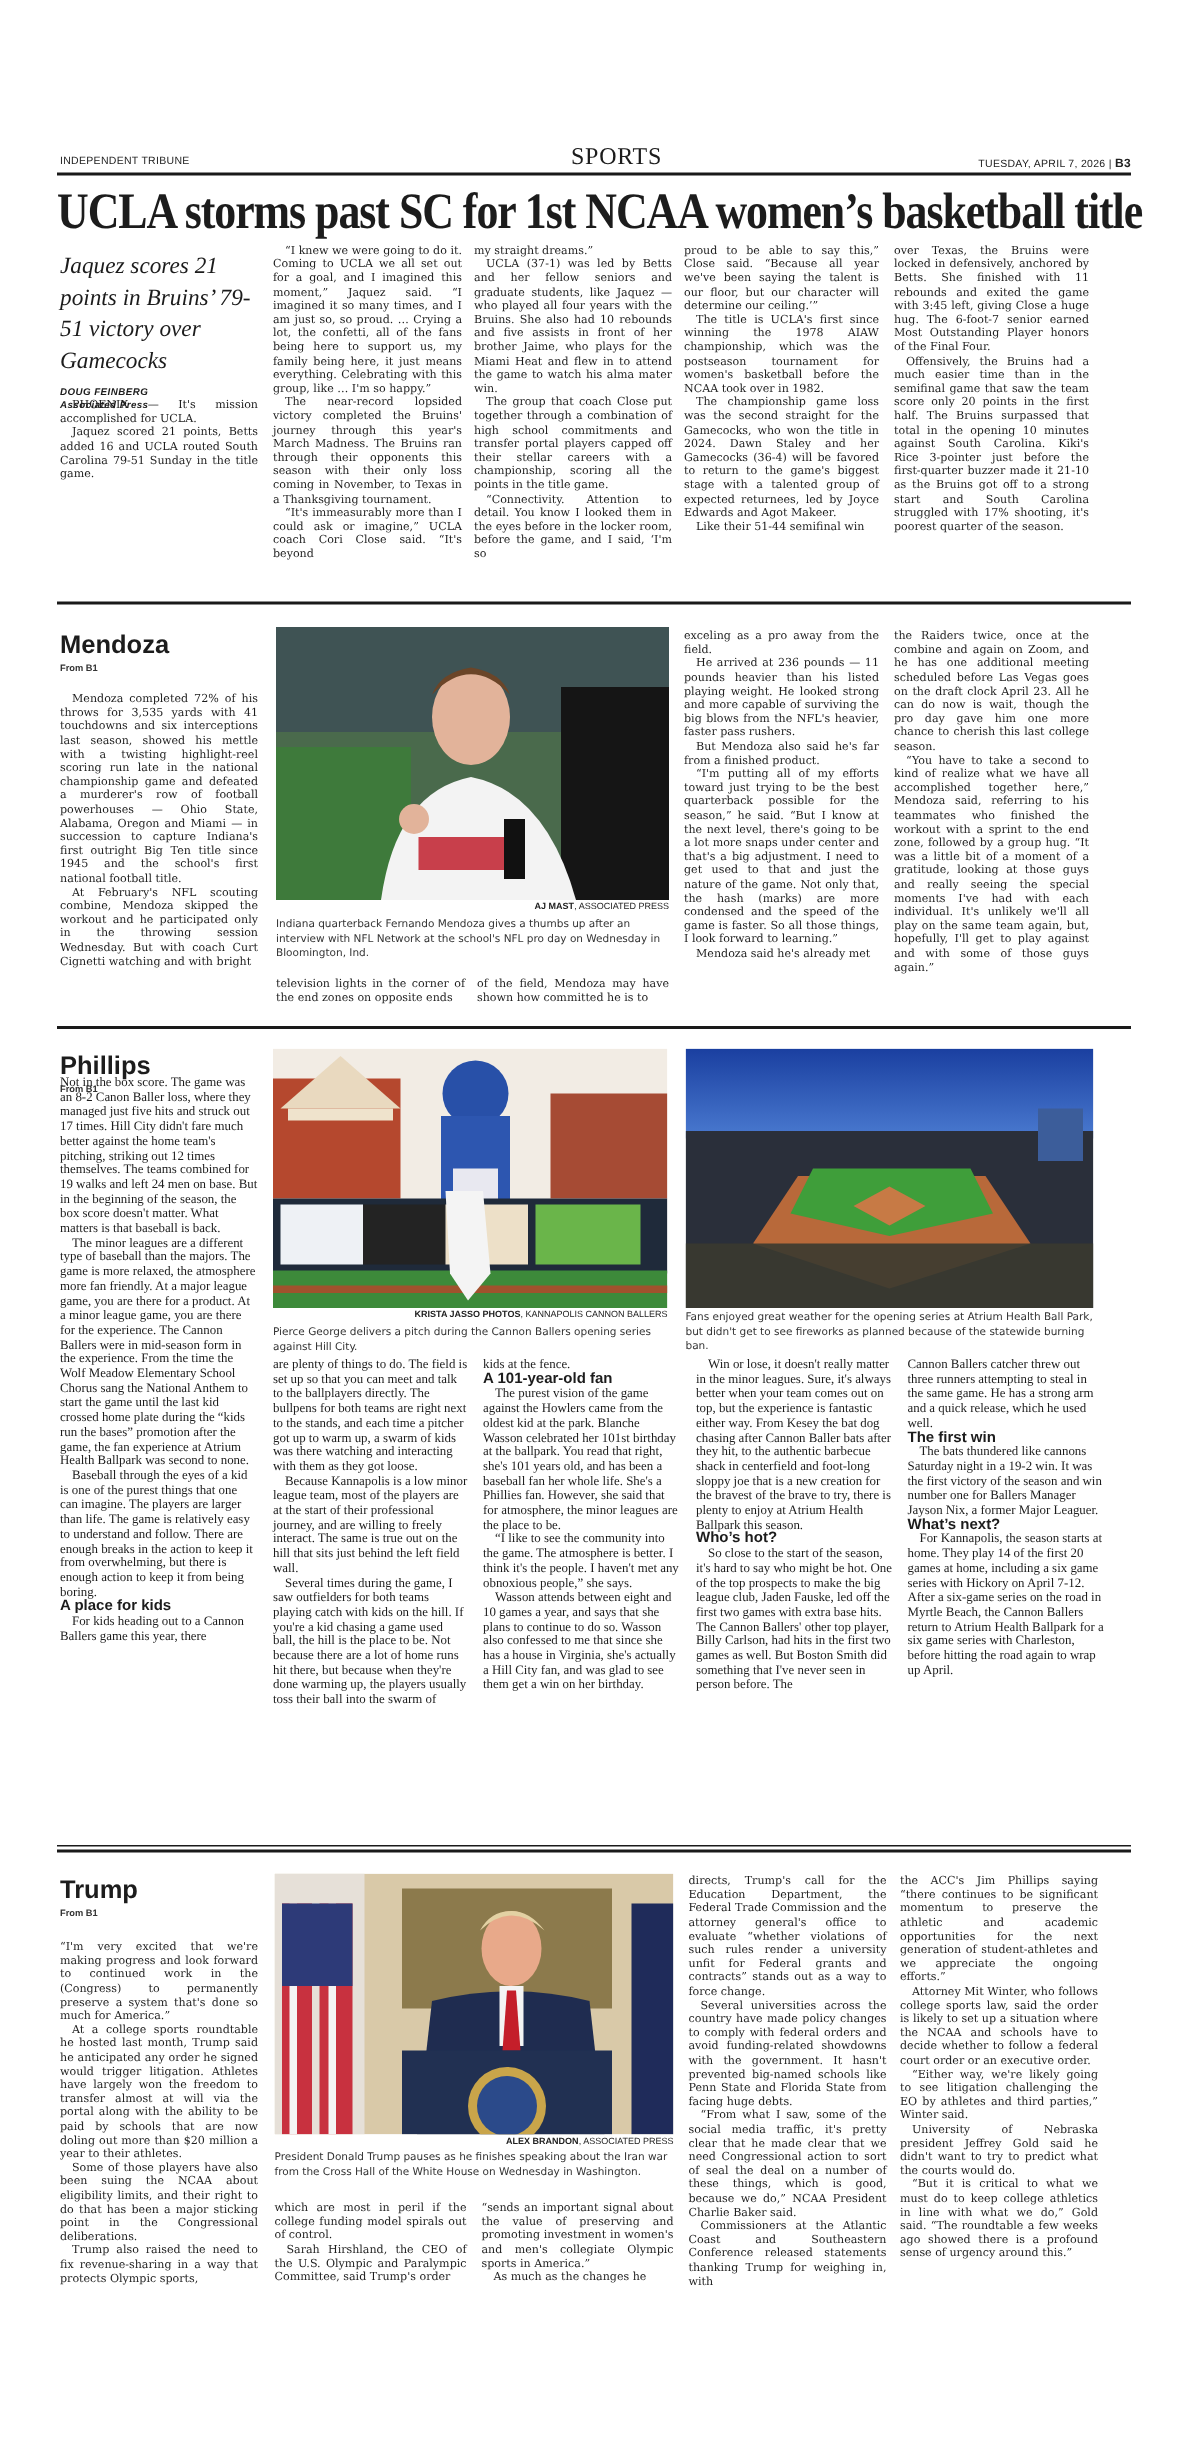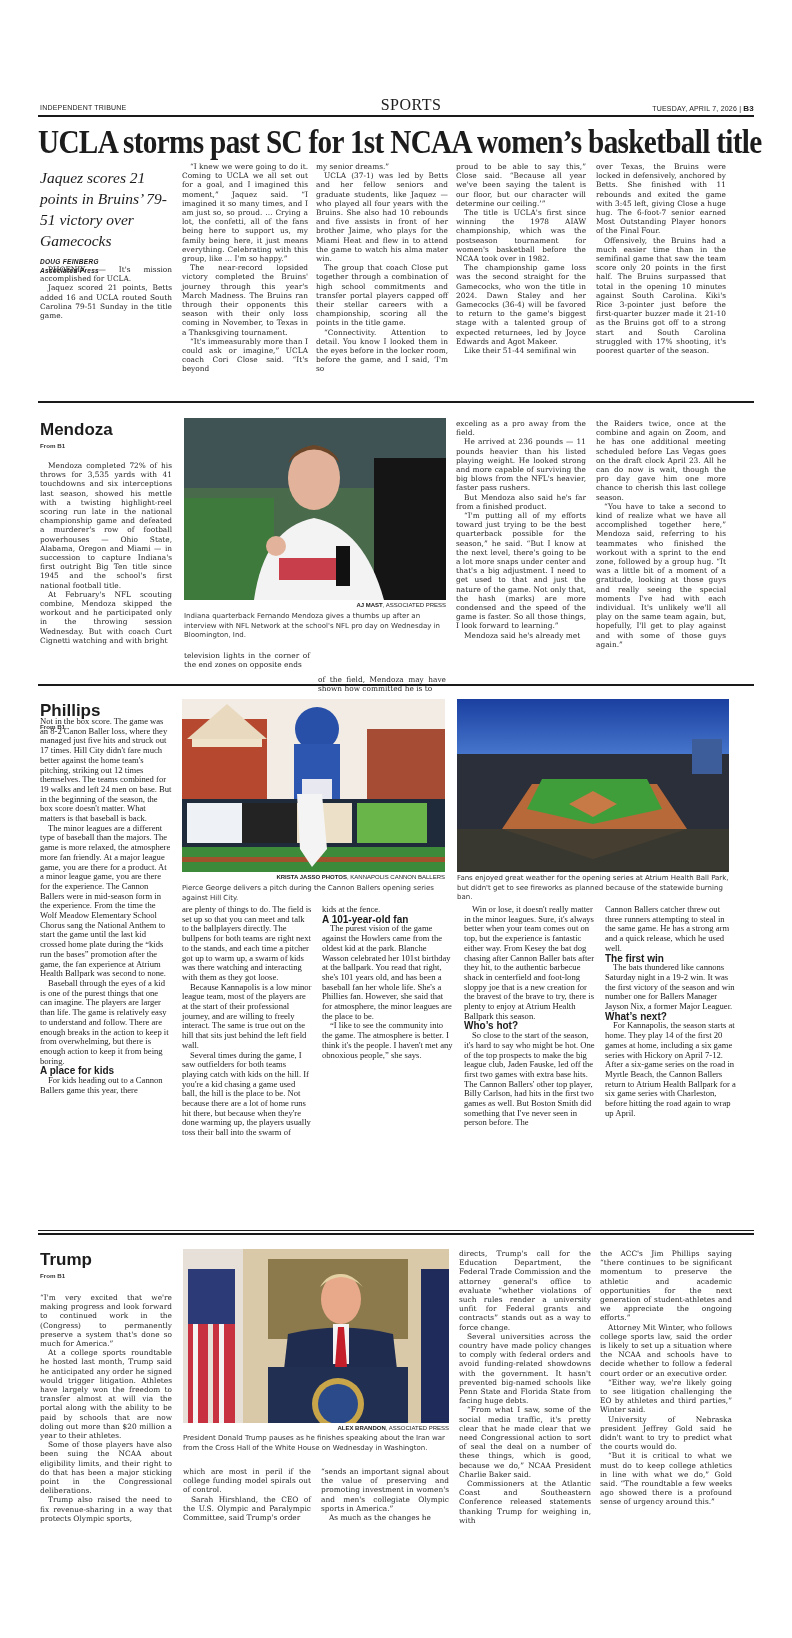--- a/index.html
+++ b/index.html
@@ -51,21 +51,21 @@
 <div class="col" style="left:40px;top:265px;width:132px;">
   <p>PHOENIX — It's mission accomplished for UCLA.</p>
   <p>Jaquez scored 21 points, Betts added 16 and UCLA routed South Carolina 79-51 Sunday in the title game.</p>
 </div>
 <div class="col" style="left:182px;top:162px;width:126px;">
   <p>“I knew we were going to do it. Coming to UCLA we all set out for a goal, and I imagined this moment,” Jaquez said. “I imagined it so many times, and I am just so, so proud. … Crying a lot, the confetti, all of the fans being here to support us, my family being here, it just means everything. Celebrating with this group, like … I'm so happy.”</p>
   <p>The near-record lopsided victory completed the Bruins' journey through this year's March Madness. The Bruins ran through their opponents this season with their only loss coming in November, to Texas in a Thanksgiving tournament.</p>
   <p>“It's immeasurably more than I could ask or imagine,” UCLA coach Cori Close said. “It's beyond</p>
 </div>
 <div class="col" style="left:316px;top:162px;width:132px;">
-  <p class="noind">my senior dreams.”</p>
+  <p class="noind">my straight dreams.”</p>
   <p>UCLA (37-1) was led by Betts and her fellow seniors and graduate students, like Jaquez — who played all four years with the Bruins. She also had 10 rebounds and five assists in front of her brother Jaime, who plays for the Miami Heat and flew in to attend the game to watch his alma mater win.</p>
   <p>The group that coach Close put together through a combination of high school commitments and transfer portal players capped off their stellar careers with a championship, scoring all the points in the title game.</p>
   <p>“Connectivity. Attention to detail. You know I looked them in the eyes before in the locker room, before the game, and I said, ‘I'm so</p>
 </div>
 <div class="col" style="left:456px;top:162px;width:130px;">
   <p class="noind">proud to be able to say this,” Close said. “Because all year we've been saying the talent is our floor, but our character will determine our ceiling.’”</p>
   <p>The title is UCLA's first since winning the 1978 AIAW championship, which was the postseason tournament for women's basketball before the NCAA took over in 1982.</p>
   <p>The championship game loss was the second straight for the Gamecocks, who won the title in 2024. Dawn Staley and her Gamecocks (36-4) will be favored to return to the game's biggest stage with a talented group of expected returnees, led by Joyce Edwards and Agot Makeer.</p>
   <p>Like their 51-44 semifinal win</p>
 </div>
@@ -100,21 +100,21 @@
   </svg>
 </div>
 <div class="credit" style="left:184px;top:602px;width:262px;">
   <b>AJ MAST</b><span>, ASSOCIATED PRESS</span>
 </div>
 <div class="caption" style="left:184px;top:612px;width:262px;">Indiana quarterback Fernando Mendoza gives a thumbs up after an interview with NFL Network at the school's NFL pro day on Wednesday in Bloomington, Ind.</div>
 
 <div class="col" style="left:184px;top:651px;width:126px;">
   <p class="noind">television lights in the corner of the end zones on opposite ends</p>
 </div>
-<div class="col" style="left:318px;top:651px;width:128px;margin-top:24px;">
+<div class="col" style="left:318px;top:651px;width:128px;">
   <p class="noind">of the field, Mendoza may have shown how committed he is to</p>
 </div>
 <div class="col" style="left:456px;top:419px;width:130px;">
   <p class="noind">exceling as a pro away from the field.</p>
   <p>He arrived at 236 pounds — 11 pounds heavier than his listed playing weight. He looked strong and more capable of surviving the big blows from the NFL's heavier, faster pass rushers.</p>
   <p>But Mendoza also said he's far from a finished product.</p>
   <p>“I'm putting all of my efforts toward just trying to be the best quarterback possible for the season,” he said. “But I know at the next level, there's going to be a lot more snaps under center and that's a big adjustment. I need to get used to that and just the nature of the game. Not only that, the hash (marks) are more condensed and the speed of the game is faster. So all those things, I look forward to learning.”</p>
   <p>Mendoza said he's already met</p>
 </div>
 <div class="col" style="left:596px;top:419px;width:130px;">
@@ -183,20 +183,21 @@
 <div class="col rag" style="left:182px;top:905px;width:130px;">
   <p class="noind">are plenty of things to do. The field is set up so that you can meet and talk to the ballplayers directly. The bullpens for both teams are right next to the stands, and each time a pitcher got up to warm up, a swarm of kids was there watching and interacting with them as they got loose.</p>
   <p>Because Kannapolis is a low minor league team, most of the players are at the start of their professional journey, and are willing to freely interact. The same is true out on the hill that sits just behind the left field wall.</p>
   <p>Several times during the game, I saw outfielders for both teams playing catch with kids on the hill. If you're a kid chasing a game used ball, the hill is the place to be. Not because there are a lot of home runs hit there, but because when they're done warming up, the players usually toss their ball into the swarm of</p>
 </div>
 <div class="col rag" style="left:322px;top:905px;width:132px;">
   <p class="noind">kids at the fence.</p>
   <p class="subhead">A 101-year-old fan</p>
   <p>The purest vision of the game against the Howlers came from the oldest kid at the park. Blanche Wasson celebrated her 101st birthday at the ballpark. You read that right, she's 101 years old, and has been a baseball fan her whole life. She's a Phillies fan. However, she said that for atmosphere, the minor leagues are the place to be.</p>
   <p>“I like to see the community into the game. The atmosphere is better. I think it's the people. I haven't met any obnoxious people,” she says.</p>
+  <p>Wasson attends between eight and 10 games a year, and says that she plans to continue to do so. Wasson also confessed to me that since she has a house in Virginia, she's actually a Hill City fan, and was glad to see them get a win on her birthday.</p>
 </div>
 <div class="col rag" style="left:464px;top:905px;width:132px;">
   <p>Win or lose, it doesn't really matter in the minor leagues. Sure, it's always better when your team comes out on top, but the experience is fantastic either way. From Kesey the bat dog chasing after Cannon Baller bats after they hit, to the authentic barbecue shack in centerfield and foot-long sloppy joe that is a new creation for the bravest of the brave to try, there is plenty to enjoy at Atrium Health Ballpark this season.</p>
   <p class="subhead">Who’s hot?</p>
   <p>So close to the start of the season, it's hard to say who might be hot. One of the top prospects to make the big league club, Jaden Fauske, led off the first two games with extra base hits. The Cannon Ballers' other top player, Billy Carlson, had hits in the first two games as well. But Boston Smith did something that I've never seen in person before. The</p>
 </div>
 <div class="col rag" style="left:605px;top:905px;width:132px;">
   <p class="noind">Cannon Ballers catcher threw out three runners attempting to steal in the same game. He has a strong arm and a quick release, which he used well.</p>
   <p class="subhead">The first win</p>
   <p>The bats thundered like cannons Saturday night in a 19-2 win. It was the first victory of the season and win number one for Ballers Manager Jayson Nix, a former Major Leaguer.</p>

